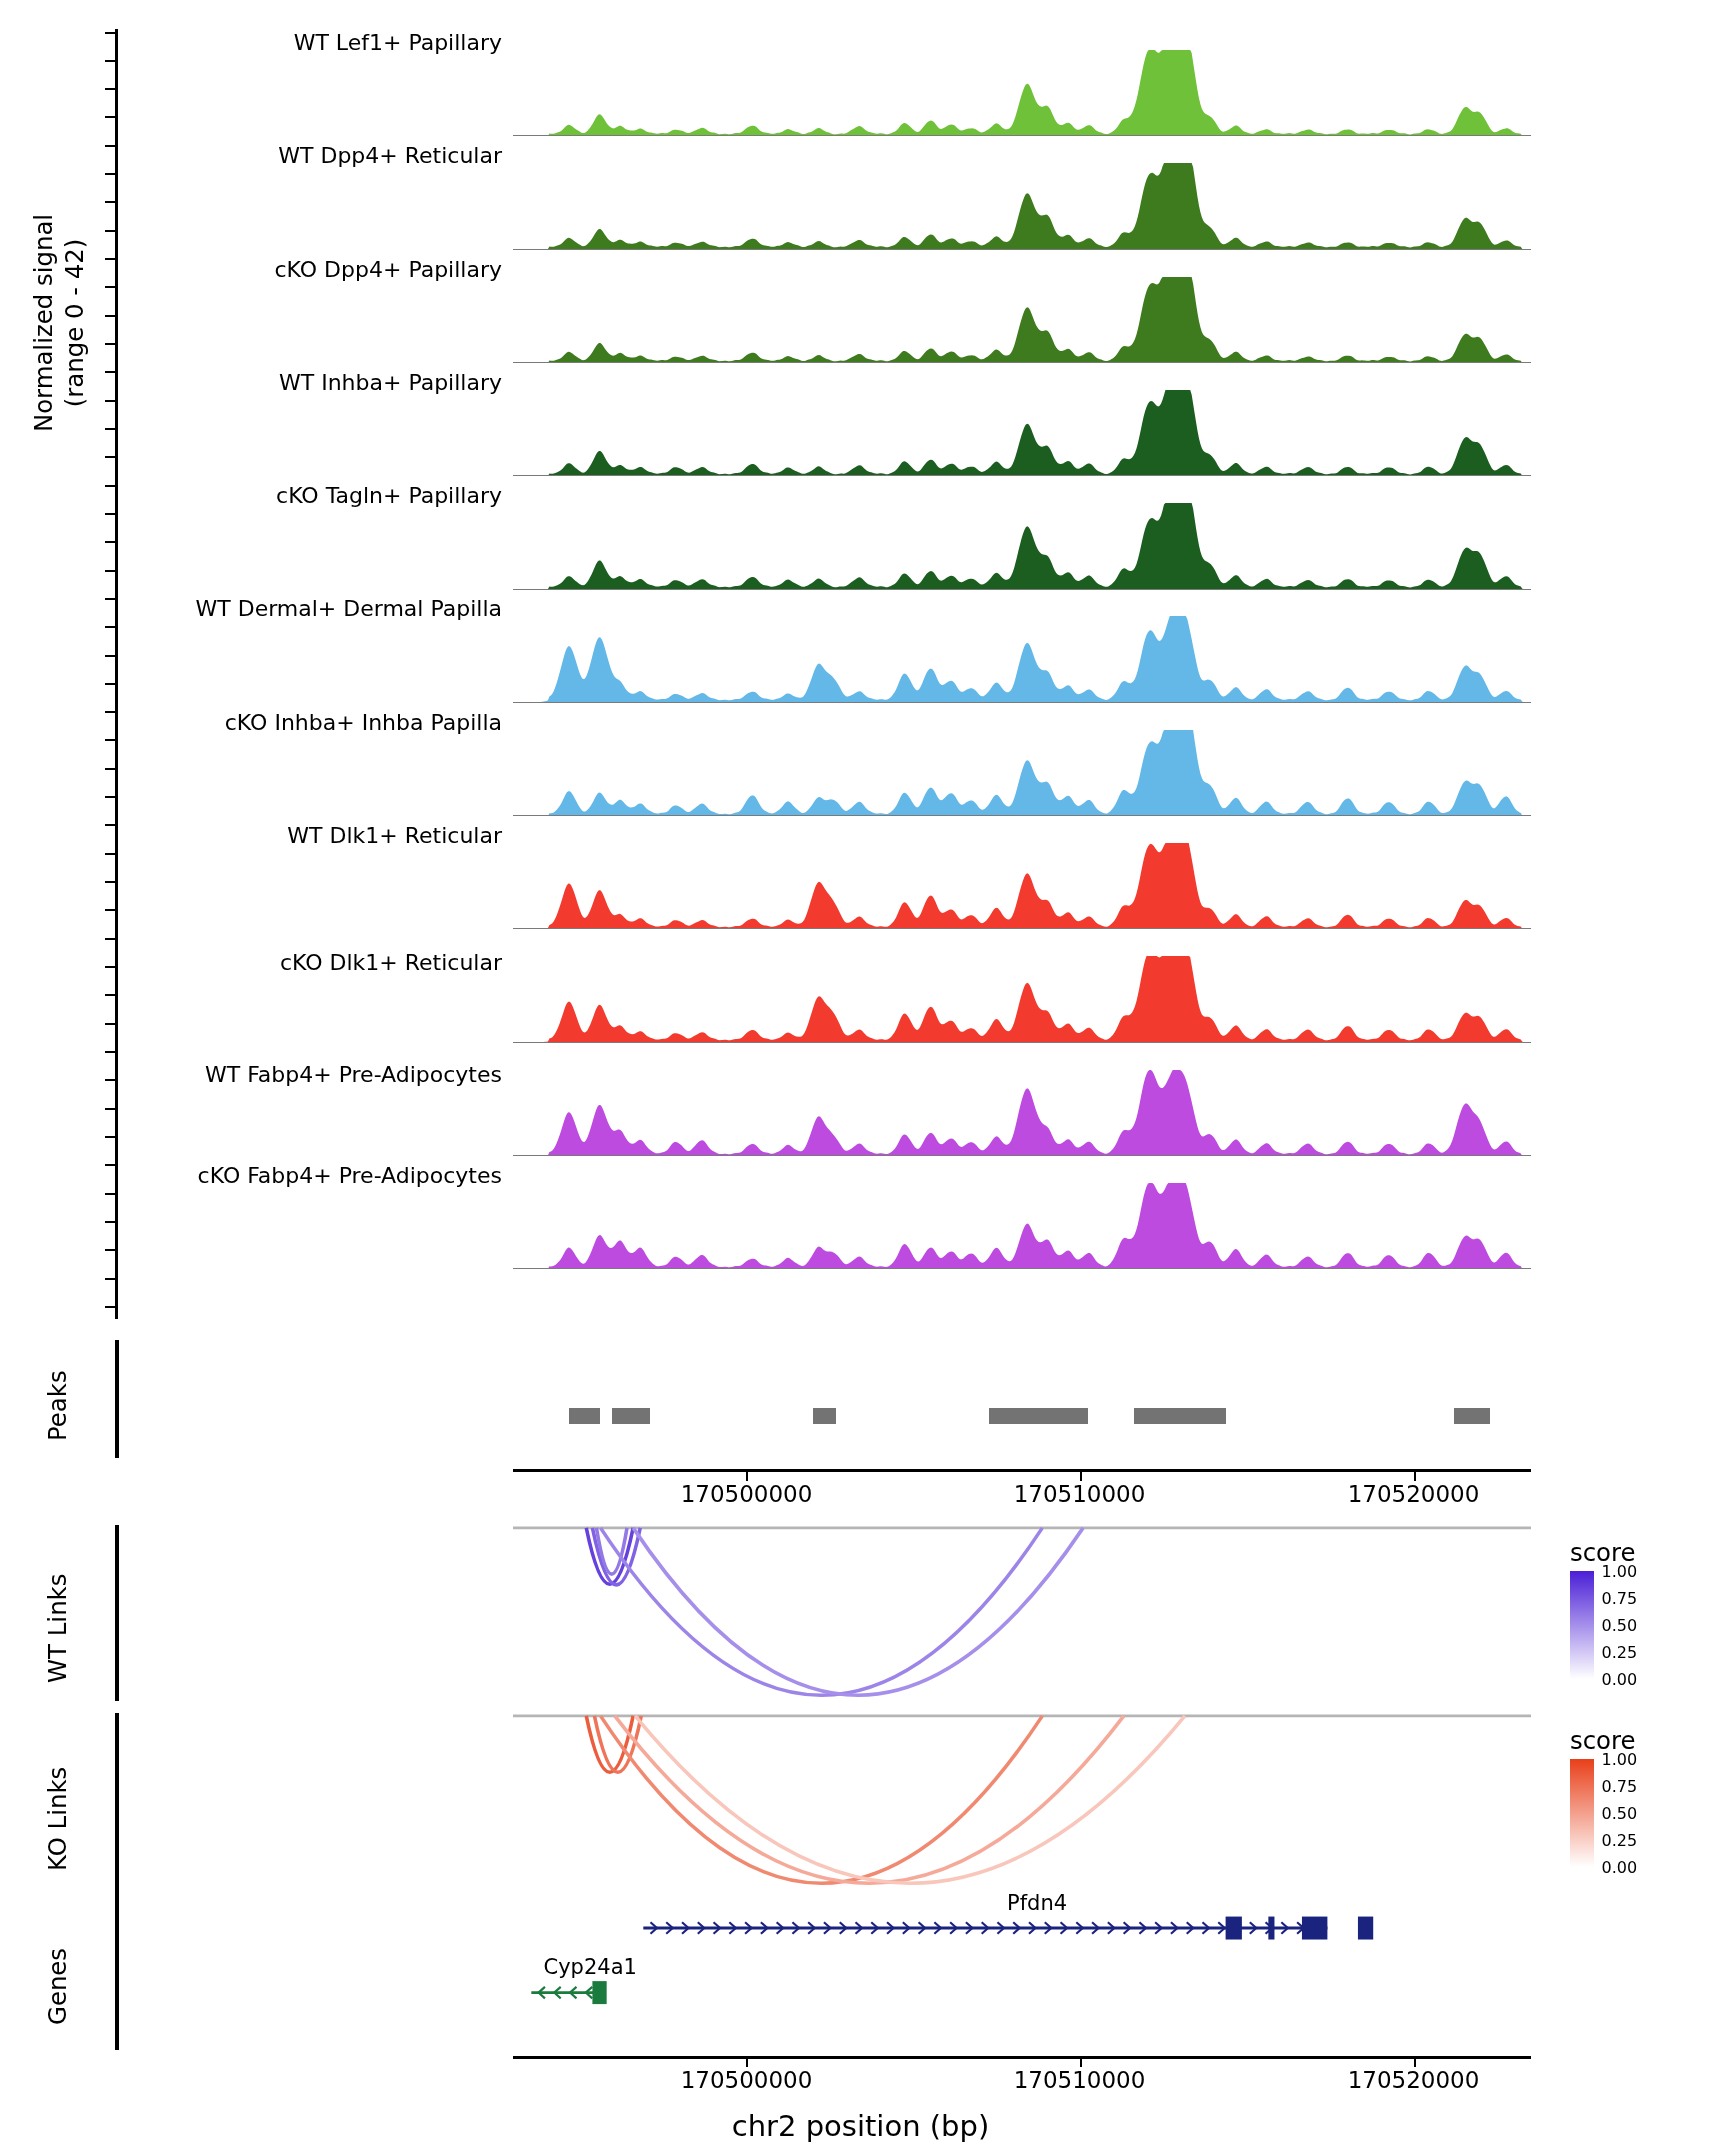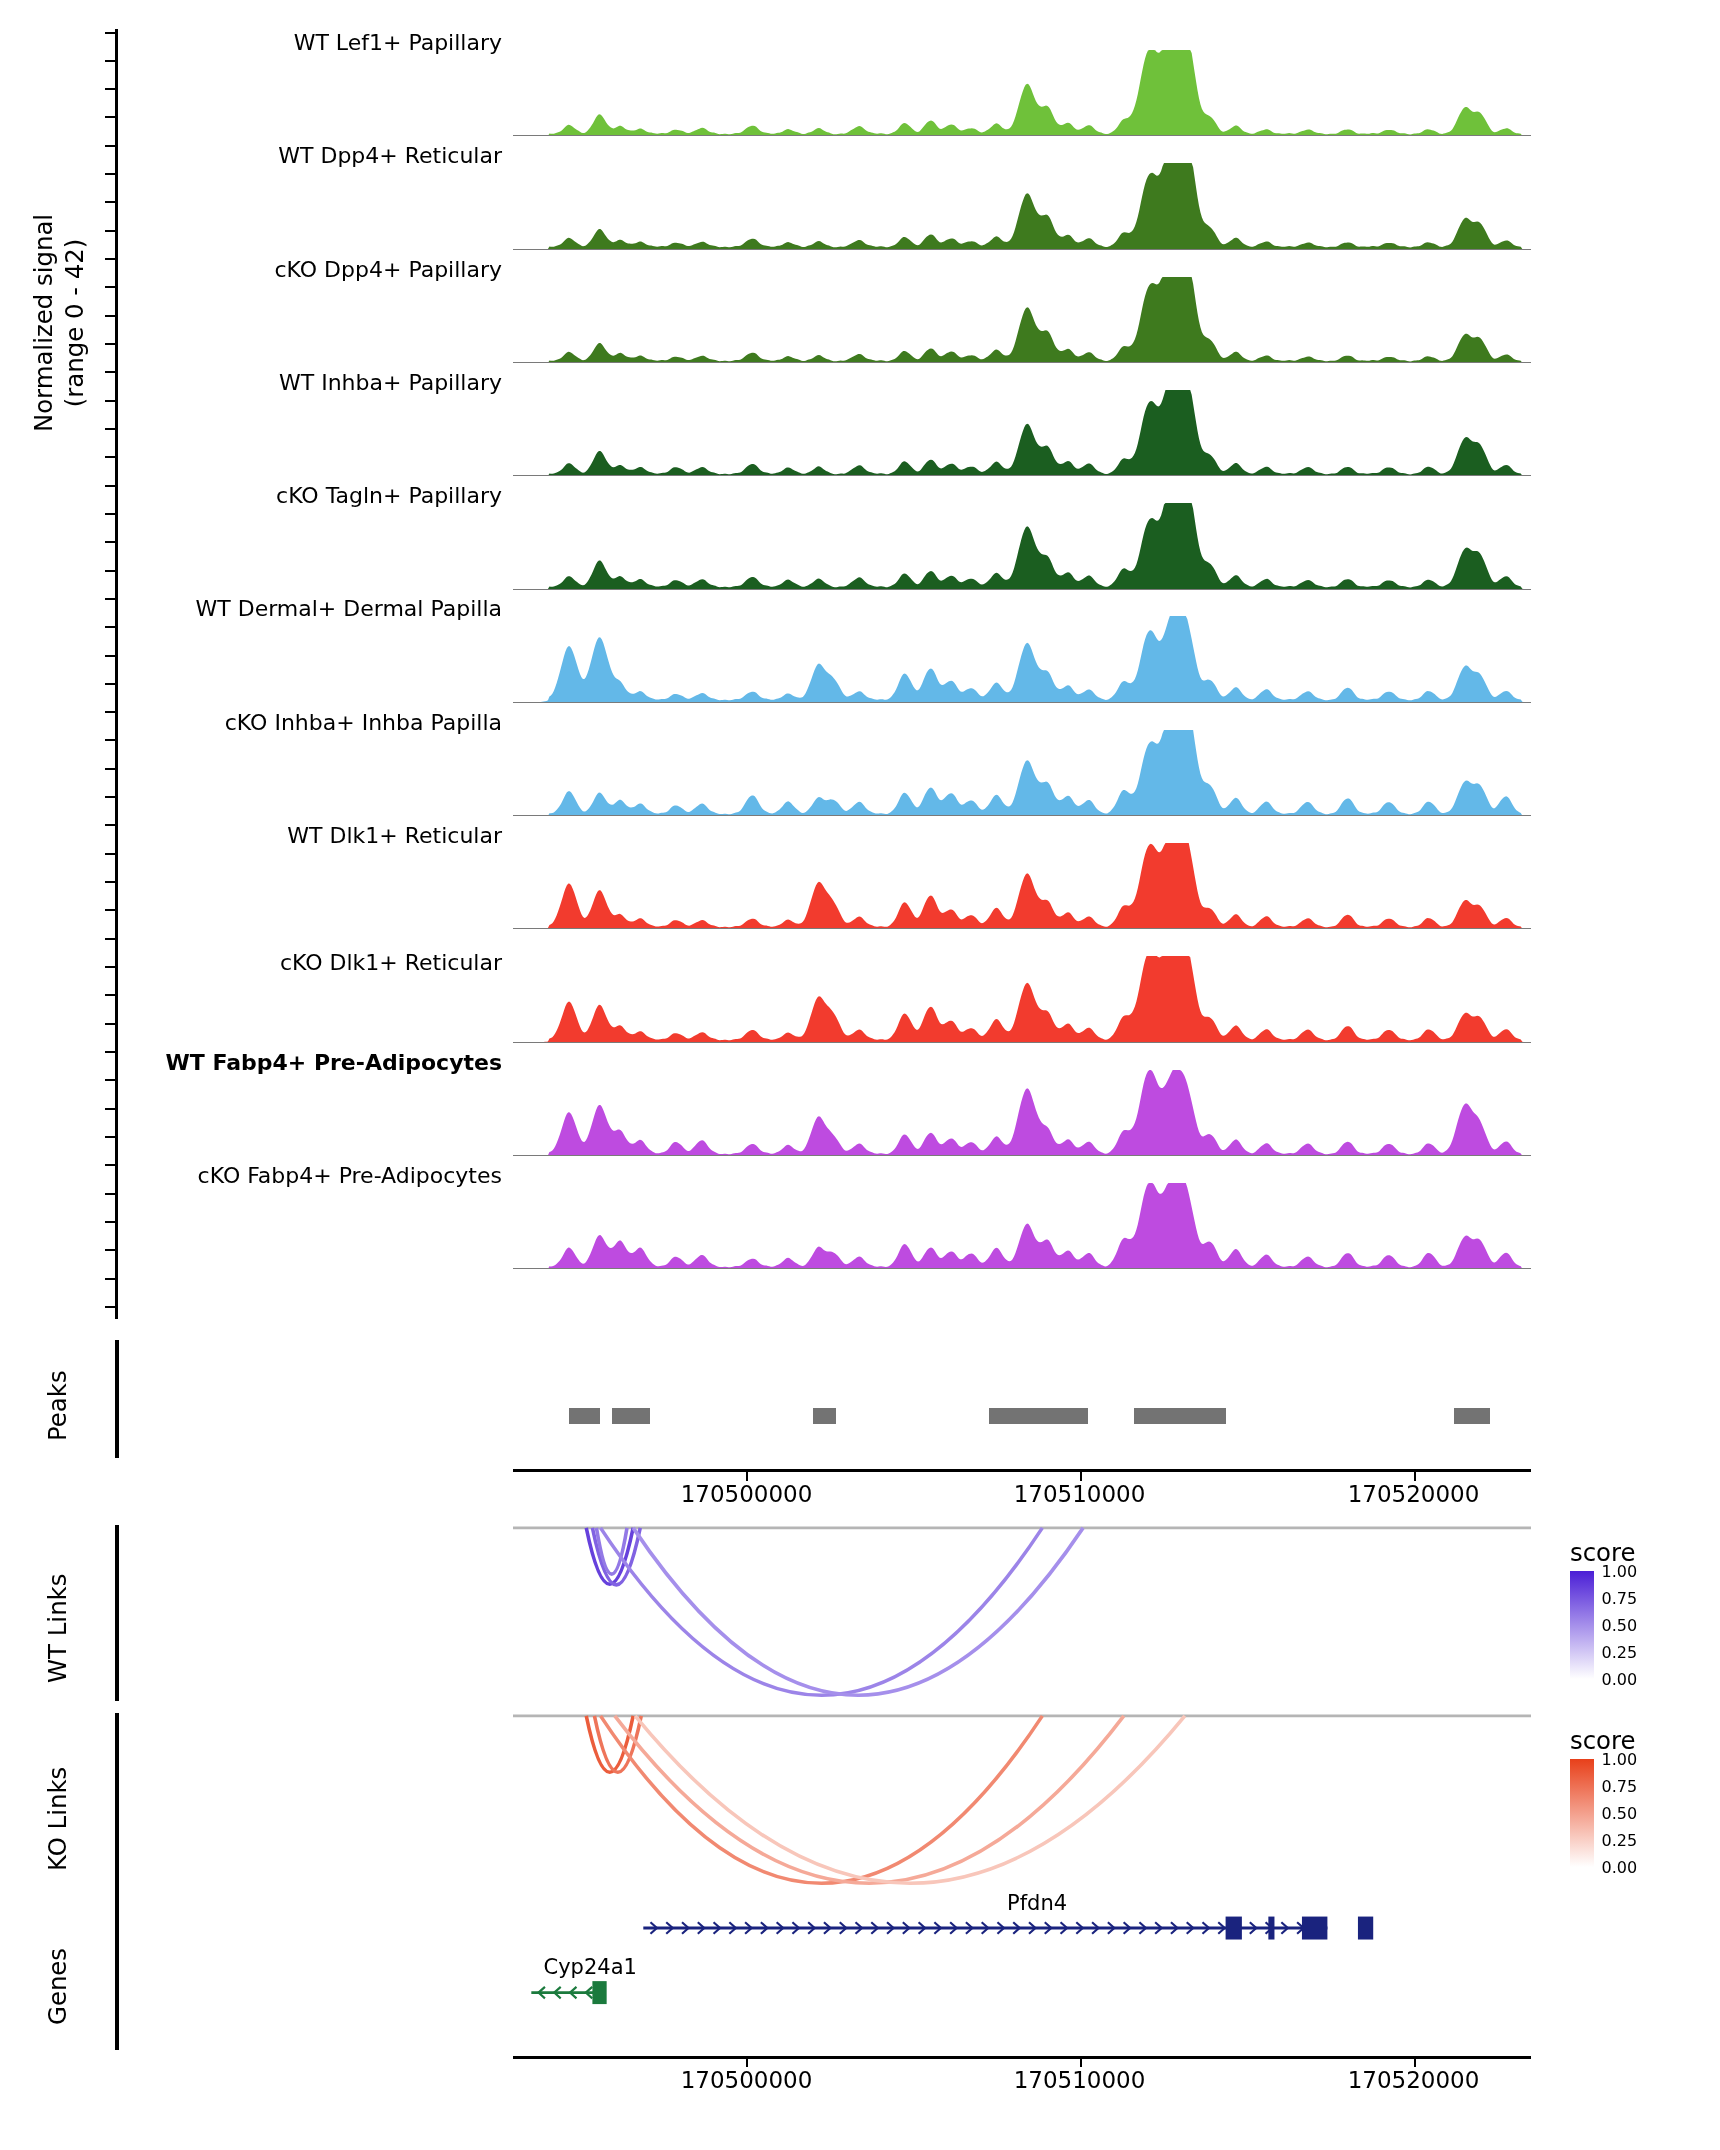--- a/index.html
+++ b/index.html
@@ -320,21 +320,21 @@
         <div class="track" style="top: 936px;">
           <div class="track-label" style="top: 14px;">cKO Dlk1+ Reticular</div>
           <div class="track-plot" style="top: 20px;">
             <svg viewBox="0 0 1420 120" preserveAspectRatio="none">
               <path d="M0,120 L0.00,120.00 L2.03,120.00 L4.06,120.00 L6.09,120.00 L8.13,120.00 L10.16,120.00 L12.19,120.00 L14.22,120.00 L16.25,120.00 L18.28,120.00 L20.31,120.00 L22.35,120.00 L24.38,120.00 L26.41,120.00 L28.44,120.00 L30.47,120.00 L32.50,120.00 L34.54,119.99 L36.57,119.99 L38.60,119.97 L40.63,119.94 L42.66,119.88 L44.69,119.76 L46.72,119.54 L48.76,119.17 L50.79,114.96 L52.82,114.46 L54.85,113.27 L56.88,111.10 L58.91,107.94 L60.94,103.94 L62.98,99.31 L65.01,94.11 L67.04,88.37 L69.07,82.18 L71.10,75.90 L73.13,70.22 L75.16,65.94 L77.20,63.77 L79.23,63.99 L81.26,66.42 L83.29,70.51 L85.32,75.65 L87.35,81.33 L89.38,87.22 L91.42,93.02 L93.45,98.37 L95.48,102.78 L97.51,105.73 L99.54,106.86 L101.57,106.14 L103.61,103.82 L105.64,100.29 L107.67,95.89 L109.70,90.85 L111.73,85.34 L113.76,79.68 L115.79,74.42 L117.83,70.34 L119.86,68.17 L121.89,68.29 L123.92,70.60 L125.95,74.56 L127.98,79.38 L130.01,84.35 L132.05,88.99 L134.08,93.01 L136.11,96.23 L138.14,98.44 L140.17,99.50 L142.20,99.39 L144.23,98.46 L146.27,97.30 L148.30,96.65 L150.33,97.03 L152.36,98.54 L154.39,100.84 L156.42,103.37 L158.45,105.59 L160.49,107.24 L162.52,108.31 L164.55,108.90 L166.58,109.08 L168.61,108.81 L170.64,108.03 L172.68,106.85 L174.71,105.62 L176.74,104.84 L178.77,104.92 L180.80,105.99 L182.83,107.77 L184.86,109.76 L186.90,111.49 L188.93,112.74 L190.96,113.60 L192.99,114.32 L195.02,115.08 L197.05,115.85 L199.08,116.43 L201.12,116.64 L203.15,116.45 L205.18,116.06 L207.21,115.73 L209.24,115.60 L211.27,115.56 L213.30,115.29 L215.34,114.49 L217.37,113.07 L219.40,111.26 L221.43,109.50 L223.46,108.24 L225.49,107.68 L227.53,107.73 L229.56,108.17 L231.59,108.79 L233.62,109.56 L235.65,110.54 L237.68,111.79 L239.71,113.19 L241.75,114.44 L243.78,115.17 L245.81,115.18 L247.84,114.50 L249.87,113.38 L251.90,112.14 L253.93,110.95 L255.97,109.83 L258.00,108.68 L260.03,107.54 L262.06,106.61 L264.09,106.23 L266.12,106.67 L268.15,107.95 L270.19,109.75 L272.22,111.59 L274.25,113.04 L276.28,113.96 L278.31,114.51 L280.34,114.99 L282.37,115.62 L284.41,116.38 L286.44,117.05 L288.47,117.40 L290.50,117.35 L292.53,117.08 L294.56,116.88 L296.60,116.94 L298.63,117.25 L300.66,117.57 L302.69,117.61 L304.72,117.27 L306.75,116.67 L308.78,116.11 L310.82,115.80 L312.85,115.71 L314.88,115.59 L316.91,115.06 L318.94,113.91 L320.97,112.16 L323.00,110.10 L325.04,108.09 L327.07,106.37 L329.10,105.01 L331.13,104.01 L333.16,103.37 L335.19,103.25 L337.22,103.85 L339.26,105.28 L341.29,107.40 L343.32,109.78 L345.35,111.93 L347.38,113.45 L349.41,114.31 L351.44,114.74 L353.48,115.10 L355.51,115.61 L357.54,116.24 L359.57,116.75 L361.60,116.90 L363.63,116.61 L365.67,116.00 L367.70,115.30 L369.73,114.65 L371.76,113.97 L373.79,113.02 L375.82,111.65 L377.85,109.94 L379.89,108.24 L381.92,107.06 L383.95,106.76 L385.98,107.38 L388.01,108.59 L390.04,109.95 L392.07,111.10 L394.11,111.90 L396.14,112.42 L398.17,112.76 L400.20,112.81 L402.23,112.25 L404.26,110.66 L406.29,107.77 L408.33,103.56 L410.36,98.28 L412.39,92.29 L414.42,85.93 L416.45,79.40 L418.48,72.91 L420.52,66.78 L422.55,61.56 L424.58,57.87 L426.61,56.17 L428.64,56.53 L430.67,58.52 L432.70,61.39 L434.74,64.40 L436.77,67.05 L438.80,69.27 L440.83,71.30 L442.86,73.46 L444.89,75.95 L446.92,78.83 L448.96,82.04 L450.99,85.58 L453.02,89.49 L455.05,93.79 L457.08,98.35 L459.11,102.79 L461.14,106.60 L463.18,109.32 L465.21,110.75 L467.24,111.03 L469.27,110.52 L471.30,109.57 L473.33,108.40 L475.36,107.04 L477.40,105.52 L479.43,104.00 L481.46,102.84 L483.49,102.49 L485.52,103.21 L487.55,104.94 L489.59,107.27 L491.62,109.60 L493.65,111.50 L495.68,112.81 L497.71,113.72 L499.74,114.48 L501.77,115.27 L503.81,116.03 L505.84,116.55 L507.87,116.69 L509.90,116.49 L511.93,116.20 L513.96,116.10 L515.99,116.32 L518.03,116.70 L520.06,116.91 L522.09,116.59 L524.12,115.59 L526.15,113.95 L528.18,111.83 L530.21,109.30 L532.25,106.26 L534.28,102.49 L536.31,97.94 L538.34,92.83 L540.37,87.79 L542.40,83.62 L544.43,81.00 L546.47,80.25 L548.50,81.29 L550.53,83.69 L552.56,86.97 L554.59,90.72 L556.62,94.60 L558.66,98.26 L560.69,101.23 L562.72,102.93 L564.75,102.87 L566.78,100.84 L568.81,97.07 L570.84,92.12 L572.88,86.74 L574.91,81.58 L576.94,77.12 L578.97,73.65 L581.00,71.46 L583.03,70.82 L585.06,71.98 L587.10,74.94 L589.13,79.32 L591.16,84.36 L593.19,89.09 L595.22,92.70 L597.25,94.76 L599.28,95.32 L601.32,94.77 L603.35,93.63 L605.38,92.33 L607.41,91.16 L609.44,90.39 L611.47,90.29 L613.51,91.15 L615.54,93.11 L617.57,96.04 L619.60,99.44 L621.63,102.60 L623.66,104.86 L625.69,105.84 L627.73,105.63 L629.76,104.63 L631.79,103.35 L633.82,102.20 L635.85,101.35 L637.88,100.88 L639.91,100.87 L641.95,101.44 L643.98,102.73 L646.01,104.72 L648.04,107.12 L650.07,109.41 L652.10,111.01 L654.13,111.54 L656.17,110.91 L658.20,109.34 L660.23,107.11 L662.26,104.43 L664.29,101.37 L666.32,97.95 L668.35,94.37 L670.39,91.07 L672.42,88.71 L674.45,87.85 L676.48,88.71 L678.51,91.06 L680.54,94.28 L682.58,97.66 L684.61,100.63 L686.64,102.91 L688.67,104.41 L690.70,105.02 L692.73,104.51 L694.76,102.55 L696.80,98.88 L698.83,93.48 L700.86,86.65 L702.89,78.93 L704.92,70.89 L706.95,62.96 L708.98,55.45 L711.02,48.67 L713.05,43.02 L715.08,39.07 L717.11,37.39 L719.14,38.26 L721.17,41.52 L723.20,46.53 L725.24,52.41 L727.27,58.29 L729.30,63.58 L731.33,67.96 L733.36,71.36 L735.39,73.75 L737.42,75.16 L739.46,75.70 L741.49,75.72 L743.52,75.82 L745.55,76.68 L747.58,78.80 L749.61,82.29 L751.65,86.71 L753.68,91.33 L755.71,95.39 L757.74,98.36 L759.77,100.10 L761.80,100.74 L763.83,100.48 L765.87,99.54 L767.90,98.10 L769.93,96.42 L771.96,94.94 L773.99,94.22 L776.02,94.70 L778.05,96.49 L780.09,99.27 L782.12,102.38 L784.15,105.06 L786.18,106.82 L788.21,107.51 L790.24,107.30 L792.27,106.47 L794.31,105.27 L796.34,103.84 L798.37,102.30 L800.40,100.91 L802.43,100.05 L804.46,100.14 L806.49,101.38 L808.53,103.60 L810.56,106.32 L812.59,108.97 L814.62,111.10 L816.65,112.62 L818.68,113.72 L820.72,114.67 L822.75,115.61 L824.78,116.41 L826.81,116.81 L828.84,116.55 L830.87,115.57 L832.90,114.01 L834.94,112.04 L836.97,109.71 L839.00,106.89 L841.03,103.38 L843.06,99.16 L845.09,94.51 L847.12,90.03 L849.16,86.38 L851.19,84.03 L853.22,82.97 L855.25,82.79 L857.28,82.84 L859.31,82.50 L861.34,81.33 L863.38,79.07 L865.41,75.52 L867.44,70.49 L869.47,63.75 L871.50,55.26 L873.53,45.31 L875.57,34.57 L877.60,23.91 L879.63,14.20 L881.66,6.01 L883.69,0.00 L885.72,0.00 L887.75,0.00 L889.79,0.00 L891.82,0.00 L893.85,0.00 L895.88,0.00 L897.91,0.00 L899.94,1.51 L901.97,2.03 L904.01,0.66 L906.04,0.00 L908.07,0.00 L910.10,0.00 L912.13,0.00 L914.16,0.00 L916.19,0.00 L918.23,0.00 L920.26,0.00 L922.29,0.00 L924.32,0.00 L926.35,0.00 L928.38,0.00 L930.41,0.00 L932.45,0.00 L934.48,0.00 L936.51,0.00 L938.54,0.00 L940.57,0.00 L942.60,0.00 L944.64,1.45 L946.67,13.13 L948.70,25.21 L950.73,37.41 L952.76,49.34 L954.79,60.37 L956.82,69.76 L958.86,76.88 L960.89,81.47 L962.92,83.82 L964.95,84.61 L966.98,84.69 L969.01,84.77 L971.04,85.29 L973.08,86.45 L975.11,88.29 L977.14,90.85 L979.17,94.16 L981.20,98.07 L983.23,102.25 L985.26,106.15 L987.30,109.16 L989.33,110.88 L991.36,111.24 L993.39,110.50 L995.42,109.02 L997.45,107.12 L999.48,104.96 L1001.52,102.62 L1003.55,100.26 L1005.58,98.23 L1007.61,97.05 L1009.64,97.14 L1011.67,98.65 L1013.71,101.27 L1015.74,104.40 L1017.77,107.42 L1019.80,109.92 L1021.83,111.84 L1023.86,113.33 L1025.89,114.58 L1027.93,115.58 L1029.96,116.14 L1031.99,116.02 L1034.02,115.12 L1036.05,113.58 L1038.08,111.69 L1040.11,109.76 L1042.15,107.94 L1044.18,106.22 L1046.21,104.60 L1048.24,103.20 L1050.27,102.31 L1052.30,102.31 L1054.33,103.41 L1056.37,105.47 L1058.40,108.03 L1060.43,110.51 L1062.46,112.45 L1064.49,113.74 L1066.52,114.57 L1068.56,115.22 L1070.59,115.87 L1072.62,116.49 L1074.65,116.86 L1076.68,116.85 L1078.71,116.49 L1080.74,116.04 L1082.78,115.77 L1084.81,115.82 L1086.84,116.02 L1088.87,116.02 L1090.90,115.49 L1092.93,114.27 L1094.96,112.51 L1097.00,110.51 L1099.03,108.56 L1101.06,106.80 L1103.09,105.26 L1105.12,103.94 L1107.15,102.98 L1109.18,102.67 L1111.22,103.26 L1113.25,104.81 L1115.28,107.06 L1117.31,109.51 L1119.34,111.65 L1121.37,113.17 L1123.40,114.13 L1125.44,114.81 L1127.47,115.50 L1129.50,116.30 L1131.53,117.06 L1133.56,117.54 L1135.59,117.57 L1137.63,117.21 L1139.66,116.71 L1141.69,116.29 L1143.72,115.97 L1145.75,115.50 L1147.78,114.53 L1149.81,112.78 L1151.85,110.26 L1153.88,107.28 L1155.91,104.29 L1157.94,101.71 L1159.97,99.75 L1162.00,98.47 L1164.03,97.90 L1166.07,98.10 L1168.10,99.23 L1170.13,101.32 L1172.16,104.20 L1174.19,107.44 L1176.22,110.44 L1178.25,112.74 L1180.29,114.18 L1182.32,114.94 L1184.35,115.38 L1186.38,115.81 L1188.41,116.31 L1190.44,116.73 L1192.47,116.85 L1194.51,116.60 L1196.54,116.12 L1198.57,115.67 L1200.60,115.44 L1202.63,115.36 L1204.66,115.13 L1206.70,114.36 L1208.73,112.86 L1210.76,110.74 L1212.79,108.37 L1214.82,106.21 L1216.85,104.60 L1218.88,103.63 L1220.92,103.24 L1222.95,103.34 L1224.98,103.95 L1227.01,105.14 L1229.04,106.93 L1231.07,109.15 L1233.10,111.45 L1235.14,113.38 L1237.17,114.67 L1239.20,115.33 L1241.23,115.63 L1243.26,115.94 L1245.29,116.44 L1247.32,117.07 L1249.36,117.57 L1251.39,117.69 L1253.42,117.37 L1255.45,116.77 L1257.48,116.14 L1259.51,115.59 L1261.55,115.00 L1263.58,114.07 L1265.61,112.50 L1267.64,110.26 L1269.67,107.66 L1271.70,105.20 L1273.73,103.38 L1275.77,102.48 L1277.80,102.46 L1279.83,103.12 L1281.86,104.26 L1283.89,105.78 L1285.92,107.66 L1287.95,109.85 L1289.99,112.14 L1292.02,114.16 L1294.05,115.57 L1296.08,116.19 L1298.11,116.15 L1300.14,115.75 L1302.17,115.29 L1304.21,114.81 L1306.24,114.09 L1308.27,112.75 L1310.30,110.46 L1312.33,107.19 L1314.36,103.16 L1316.39,98.76 L1318.43,94.34 L1320.46,90.13 L1322.49,86.28 L1324.52,82.95 L1326.55,80.44 L1328.58,79.09 L1330.62,79.06 L1332.65,80.19 L1334.68,81.95 L1336.71,83.60 L1338.74,84.54 L1340.77,84.58 L1342.80,84.03 L1344.84,83.51 L1346.87,83.65 L1348.90,84.81 L1350.93,86.97 L1352.96,89.90 L1354.99,93.31 L1357.02,97.00 L1359.06,100.84 L1361.09,104.67 L1363.12,108.17 L1365.15,110.92 L1367.18,112.53 L1369.21,112.82 L1371.24,111.97 L1373.28,110.37 L1375.31,108.48 L1377.34,106.64 L1379.37,105.01 L1381.40,103.62 L1383.43,102.60 L1385.46,102.16 L1387.50,102.57 L1389.53,103.99 L1391.56,106.24 L1393.59,108.90 L1395.62,111.40 L1397.65,113.31 L1399.69,114.54 L1401.72,115.29 L1403.75,115.88 L1405.78,116.51 L1407.81,119.73 L1409.84,119.87 L1411.87,119.94 L1413.91,119.97 L1415.94,119.99 L1417.97,120.00 L1420.00,120.00 L1420,120 Z" fill="#F23B2E"></path>
             </svg>
           </div>
         </div>
         <div class="baseline" style="top: 1042px;"></div>
         <div class="track" style="top: 1050px;">
-          <div class="track-label" style="top: 0px; font-weight: bold;">WT Fabp4+ Pre-Adipocytes</div>
+          <div class="track-label" style="top: 12px;">WT Fabp4+ Pre-Adipocytes</div>
           <div class="track-plot" style="top: 20px;">
             <svg viewBox="0 0 1420 120" preserveAspectRatio="none">
               <path d="M0,120 L0.00,120.00 L2.03,120.00 L4.06,120.00 L6.09,120.00 L8.13,120.00 L10.16,120.00 L12.19,120.00 L14.22,120.00 L16.25,120.00 L18.28,120.00 L20.31,120.00 L22.35,120.00 L24.38,120.00 L26.41,120.00 L28.44,120.00 L30.47,120.00 L32.50,120.00 L34.54,119.99 L36.57,119.98 L38.60,119.96 L40.63,119.91 L42.66,119.82 L44.69,119.66 L46.72,119.38 L48.76,118.91 L50.79,114.54 L52.82,113.84 L54.85,112.38 L56.88,109.87 L58.91,106.30 L60.94,101.85 L62.98,96.72 L65.01,91.04 L67.04,84.84 L69.07,78.23 L71.10,71.62 L73.13,65.67 L75.16,61.22 L77.20,58.96 L79.23,59.16 L81.26,61.64 L83.29,65.85 L85.32,71.14 L87.35,76.98 L89.38,82.98 L91.42,88.80 L93.45,94.01 L95.48,98.03 L97.51,100.29 L99.54,100.42 L101.57,98.39 L103.61,94.50 L105.64,89.24 L107.67,83.07 L109.70,76.32 L111.73,69.28 L113.76,62.35 L115.79,56.13 L117.83,51.40 L119.86,48.86 L121.89,48.90 L123.92,51.38 L125.95,55.71 L127.98,61.08 L130.01,66.72 L132.05,72.08 L134.08,76.80 L136.11,80.61 L138.14,83.29 L140.17,84.67 L142.20,84.80 L144.23,84.07 L146.27,83.18 L148.30,82.94 L150.33,83.93 L152.36,86.29 L154.39,89.64 L156.42,93.34 L158.45,96.76 L160.49,99.50 L162.52,101.42 L164.55,102.55 L166.58,102.93 L168.61,102.55 L170.64,101.46 L172.68,99.90 L174.71,98.35 L176.74,97.45 L178.77,97.68 L180.80,99.19 L182.83,101.66 L184.86,104.53 L186.90,107.22 L188.93,109.44 L190.96,111.18 L192.99,112.63 L195.02,113.96 L197.05,115.14 L199.08,115.99 L201.12,116.33 L203.15,116.17 L205.18,115.69 L207.21,115.15 L209.24,114.68 L211.27,114.13 L213.30,113.19 L215.34,111.54 L217.37,109.16 L219.40,106.35 L221.43,103.66 L223.46,101.65 L225.49,100.61 L227.53,100.53 L229.56,101.21 L231.59,102.40 L233.62,103.96 L235.65,105.86 L237.68,108.03 L239.71,110.22 L241.75,112.02 L243.78,113.02 L245.81,112.96 L247.84,111.87 L249.87,110.04 L251.90,107.86 L253.93,105.60 L255.97,103.40 L258.00,101.31 L260.03,99.48 L262.06,98.23 L264.09,97.92 L266.12,98.84 L268.15,100.92 L270.19,103.76 L272.22,106.73 L274.25,109.30 L276.28,111.23 L278.31,112.62 L280.34,113.76 L282.37,114.86 L284.41,115.94 L286.44,116.81 L288.47,117.27 L290.50,117.29 L292.53,117.05 L294.56,116.86 L296.60,116.94 L298.63,117.25 L300.66,117.57 L302.69,117.61 L304.72,117.27 L306.75,116.67 L308.78,116.11 L310.82,115.80 L312.85,115.71 L314.88,115.59 L316.91,115.06 L318.94,113.91 L320.97,112.16 L323.00,110.10 L325.04,108.09 L327.07,106.37 L329.10,105.01 L331.13,104.01 L333.16,103.37 L335.19,103.25 L337.22,103.85 L339.26,105.28 L341.29,107.40 L343.32,109.78 L345.35,111.93 L347.38,113.45 L349.41,114.31 L351.44,114.74 L353.48,115.09 L355.51,115.60 L357.54,116.22 L359.57,116.71 L361.60,116.81 L363.63,116.44 L365.67,115.71 L367.70,114.85 L369.73,113.97 L371.76,113.00 L373.79,111.73 L375.82,110.02 L377.85,107.98 L379.89,106.03 L381.92,104.70 L383.95,104.38 L385.98,105.10 L388.01,106.54 L390.04,108.23 L392.07,109.76 L394.11,110.98 L396.14,111.95 L398.17,112.74 L400.20,113.26 L402.23,113.21 L404.26,112.20 L406.29,109.94 L408.33,106.43 L410.36,101.89 L412.39,96.67 L414.42,91.04 L416.45,85.20 L418.48,79.31 L420.52,73.73 L422.55,68.99 L424.58,65.75 L426.61,64.50 L428.64,65.35 L430.67,67.88 L432.70,71.33 L434.74,74.93 L436.77,78.13 L438.80,80.82 L440.83,83.16 L442.86,85.43 L444.89,87.80 L446.92,90.30 L448.96,92.89 L450.99,95.56 L453.02,98.40 L455.05,101.49 L457.08,104.77 L459.11,107.93 L461.14,110.55 L463.18,112.21 L465.21,112.78 L467.24,112.39 L469.27,111.38 L471.30,110.09 L473.33,108.69 L475.36,107.20 L477.40,105.60 L479.43,104.04 L481.46,102.86 L483.49,102.50 L485.52,103.21 L487.55,104.95 L489.59,107.27 L491.62,109.60 L493.65,111.50 L495.68,112.81 L497.71,113.72 L499.74,114.48 L501.77,115.27 L503.81,116.03 L505.84,116.55 L507.87,116.69 L509.90,116.50 L511.93,116.22 L513.96,116.15 L515.99,116.42 L518.03,116.89 L520.06,117.24 L522.09,117.16 L524.12,116.50 L526.15,115.36 L528.18,113.90 L530.21,112.21 L532.25,110.15 L534.28,107.48 L536.31,104.06 L538.34,100.04 L540.37,95.96 L542.40,92.54 L544.43,90.43 L546.47,89.90 L548.50,90.87 L550.53,92.94 L552.56,95.68 L554.59,98.78 L556.62,102.01 L558.66,105.16 L560.69,107.88 L562.72,109.69 L564.75,110.17 L566.78,109.10 L568.81,106.61 L570.84,103.18 L572.88,99.38 L574.91,95.70 L576.94,92.49 L578.97,89.93 L581.00,88.24 L583.03,87.67 L585.06,88.46 L587.10,90.65 L589.13,93.92 L591.16,97.61 L593.19,100.88 L595.22,103.03 L597.25,103.76 L599.28,103.21 L601.32,101.80 L603.35,100.05 L605.38,98.32 L607.41,96.87 L609.44,95.85 L611.47,95.47 L613.51,95.98 L615.54,97.50 L617.57,99.89 L619.60,102.71 L621.63,105.25 L623.66,106.91 L625.69,107.37 L627.73,106.71 L629.76,105.35 L631.79,103.81 L633.82,102.47 L635.85,101.51 L637.88,100.97 L639.91,100.92 L641.95,101.48 L643.98,102.77 L646.01,104.79 L648.04,107.25 L650.07,109.64 L652.10,111.40 L654.13,112.15 L656.17,111.84 L658.20,110.66 L660.23,108.93 L662.26,106.80 L664.29,104.32 L666.32,101.47 L668.35,98.39 L670.39,95.49 L672.42,93.36 L674.45,92.54 L676.48,93.26 L678.51,95.24 L680.54,97.90 L682.58,100.53 L684.61,102.60 L686.64,103.84 L688.67,104.20 L690.70,103.59 L692.73,101.82 L694.76,98.58 L696.80,93.61 L698.83,86.95 L700.86,78.93 L702.89,70.14 L704.92,61.16 L706.95,52.47 L708.98,44.38 L711.02,37.17 L713.05,31.25 L715.08,27.18 L717.11,25.51 L719.14,26.51 L721.17,30.06 L723.20,35.55 L725.24,42.12 L727.27,48.95 L729.30,55.42 L731.33,61.22 L733.36,66.18 L735.39,70.21 L737.42,73.23 L739.46,75.28 L741.49,76.62 L743.52,77.79 L745.55,79.45 L747.58,82.11 L749.61,85.85 L751.65,90.33 L753.68,94.84 L755.71,98.68 L757.74,101.40 L759.77,102.90 L761.80,103.35 L763.83,103.00 L765.87,102.03 L767.90,100.60 L769.93,98.95 L771.96,97.49 L773.99,96.73 L776.02,97.10 L778.05,98.71 L780.09,101.25 L782.12,104.06 L784.15,106.44 L786.18,107.89 L788.21,108.30 L790.24,107.85 L792.27,106.84 L794.31,105.51 L796.34,103.98 L798.37,102.38 L800.40,100.95 L802.43,100.08 L804.46,100.15 L806.49,101.38 L808.53,103.60 L810.56,106.33 L812.59,108.97 L814.62,111.10 L816.65,112.62 L818.68,113.72 L820.72,114.67 L822.75,115.61 L824.78,116.41 L826.81,116.81 L828.84,116.55 L830.87,115.58 L832.90,114.02 L834.94,112.06 L836.97,109.74 L839.00,106.94 L841.03,103.46 L843.06,99.28 L845.09,94.69 L847.12,90.29 L849.16,86.76 L851.19,84.55 L853.22,83.68 L855.25,83.74 L857.28,84.08 L859.31,84.06 L861.34,83.25 L863.38,81.38 L865.41,78.25 L867.44,73.62 L869.47,67.26 L871.50,59.14 L873.53,49.52 L875.57,39.08 L877.60,28.72 L879.63,19.31 L881.66,11.50 L883.69,5.57 L885.72,1.61 L887.75,0.00 L889.79,0.00 L891.82,1.64 L893.85,5.43 L895.88,10.44 L897.91,15.79 L899.94,20.50 L901.97,23.78 L904.01,25.25 L906.04,24.96 L908.07,23.24 L910.10,20.45 L912.13,16.87 L914.16,12.70 L916.19,8.22 L918.23,3.85 L920.26,0.13 L922.29,0.00 L924.32,0.00 L926.35,0.00 L928.38,0.00 L930.41,0.00 L932.45,1.23 L934.48,4.08 L936.51,7.95 L938.54,13.13 L940.57,19.64 L942.60,27.25 L944.64,35.61 L946.67,44.41 L948.70,53.43 L950.73,62.48 L952.76,71.24 L954.79,79.19 L956.82,85.67 L958.86,90.12 L960.89,92.36 L962.92,92.70 L964.95,91.84 L966.98,90.60 L969.01,89.67 L971.04,89.41 L973.08,89.97 L975.11,91.32 L977.14,93.46 L979.17,96.38 L981.20,99.94 L983.23,103.77 L985.26,107.35 L987.30,110.06 L989.33,111.54 L991.36,111.70 L993.39,110.80 L995.42,109.20 L997.45,107.23 L999.48,105.03 L1001.52,102.66 L1003.55,100.28 L1005.58,98.24 L1007.61,97.05 L1009.64,97.15 L1011.67,98.65 L1013.71,101.27 L1015.74,104.40 L1017.77,107.42 L1019.80,109.92 L1021.83,111.84 L1023.86,113.33 L1025.89,114.58 L1027.93,115.58 L1029.96,116.14 L1031.99,116.02 L1034.02,115.12 L1036.05,113.58 L1038.08,111.69 L1040.11,109.76 L1042.15,107.94 L1044.18,106.22 L1046.21,104.60 L1048.24,103.20 L1050.27,102.31 L1052.30,102.31 L1054.33,103.41 L1056.37,105.47 L1058.40,108.03 L1060.43,110.51 L1062.46,112.45 L1064.49,113.74 L1066.52,114.57 L1068.56,115.22 L1070.59,115.87 L1072.62,116.49 L1074.65,116.86 L1076.68,116.85 L1078.71,116.49 L1080.74,116.04 L1082.78,115.77 L1084.81,115.82 L1086.84,116.02 L1088.87,116.02 L1090.90,115.49 L1092.93,114.27 L1094.96,112.51 L1097.00,110.51 L1099.03,108.56 L1101.06,106.80 L1103.09,105.26 L1105.12,103.94 L1107.15,102.98 L1109.18,102.67 L1111.22,103.26 L1113.25,104.81 L1115.28,107.06 L1117.31,109.51 L1119.34,111.65 L1121.37,113.17 L1123.40,114.13 L1125.44,114.81 L1127.47,115.50 L1129.50,116.30 L1131.53,117.07 L1133.56,117.55 L1135.59,117.58 L1137.63,117.25 L1139.66,116.77 L1141.69,116.40 L1143.72,116.16 L1145.75,115.82 L1147.78,115.02 L1149.81,113.49 L1151.85,111.24 L1153.88,108.56 L1155.91,105.90 L1157.94,103.61 L1159.97,101.90 L1162.00,100.80 L1164.03,100.29 L1166.07,100.47 L1168.10,101.45 L1170.13,103.32 L1172.16,105.92 L1174.19,108.84 L1176.22,111.53 L1178.25,113.55 L1180.29,114.74 L1182.32,115.31 L1184.35,115.61 L1186.38,115.95 L1188.41,116.39 L1190.44,116.77 L1192.47,116.87 L1194.51,116.61 L1196.54,116.12 L1198.57,115.67 L1200.60,115.44 L1202.63,115.36 L1204.66,115.13 L1206.70,114.36 L1208.73,112.86 L1210.76,110.74 L1212.79,108.37 L1214.82,106.21 L1216.85,104.60 L1218.88,103.63 L1220.92,103.24 L1222.95,103.34 L1224.98,103.95 L1227.01,105.14 L1229.04,106.93 L1231.07,109.15 L1233.10,111.45 L1235.14,113.38 L1237.17,114.67 L1239.20,115.33 L1241.23,115.63 L1243.26,115.94 L1245.29,116.44 L1247.32,117.07 L1249.36,117.57 L1251.39,117.69 L1253.42,117.37 L1255.45,116.77 L1257.48,116.14 L1259.51,115.59 L1261.55,115.00 L1263.58,114.07 L1265.61,112.50 L1267.64,110.26 L1269.67,107.66 L1271.70,105.20 L1273.73,103.38 L1275.77,102.48 L1277.80,102.46 L1279.83,103.12 L1281.86,104.25 L1283.89,105.75 L1285.92,107.62 L1287.95,109.77 L1289.99,111.98 L1292.02,113.87 L1294.05,115.05 L1296.08,115.31 L1298.11,114.70 L1300.14,113.46 L1302.17,111.81 L1304.21,109.73 L1306.24,106.97 L1308.27,103.14 L1310.30,97.99 L1312.33,91.58 L1314.36,84.31 L1316.39,76.76 L1318.43,69.44 L1320.46,62.73 L1322.49,56.86 L1324.52,52.06 L1326.55,48.60 L1328.58,46.82 L1330.62,46.86 L1332.65,48.56 L1334.68,51.38 L1336.71,54.57 L1338.74,57.48 L1340.77,59.84 L1342.80,61.82 L1344.84,63.92 L1346.87,66.62 L1348.90,70.19 L1350.93,74.55 L1352.96,79.46 L1354.99,84.62 L1357.02,89.86 L1359.06,95.07 L1361.09,100.08 L1363.12,104.59 L1365.15,108.15 L1367.18,110.34 L1369.21,111.02 L1371.24,110.34 L1373.28,108.74 L1375.31,106.73 L1377.34,104.71 L1379.37,102.86 L1381.40,101.31 L1383.43,100.19 L1385.46,99.76 L1387.50,100.29 L1389.53,101.92 L1391.56,104.46 L1393.59,107.43 L1395.62,110.25 L1397.65,112.46 L1399.69,113.95 L1401.72,114.90 L1403.75,115.63 L1405.78,116.36 L1407.81,119.65 L1409.84,119.83 L1411.87,119.92 L1413.91,119.96 L1415.94,119.99 L1417.97,119.99 L1420.00,120.00 L1420,120 Z" fill="#BE4BE0"></path>
             </svg>
           </div>
         </div>
         <div class="baseline" style="top: 1155px;"></div>
         <div class="track" style="top: 1163px;">
           <div class="track-label" style="top: 0px;">cKO Fabp4+ Pre-Adipocytes</div>
           <div class="track-plot" style="top: 20px;">
@@ -492,16 +492,17 @@
       </div>
     <div class="hrule" style="left:513px; top:178px; width:1018px;"></div>
     <div id="genes-xticks">
         <div class="xtick" style="left: 746px; top: 179px;"></div>
         <div class="xtick-label" style="left: 639px; top: 189px;">170500000</div>
         <div class="xtick" style="left: 1080px; top: 179px;"></div>
         <div class="xtick-label" style="left: 972px; top: 189px;">170510000</div>
         <div class="xtick" style="left: 1414px; top: 179px;"></div>
         <div class="xtick-label" style="left: 1306px; top: 189px;">170520000</div>
       </div>
+    <div class="axis-title" style="top:231px;">chr2 position (bp)</div>
   </div>
 
 </div>
 
 
 </body></html>

